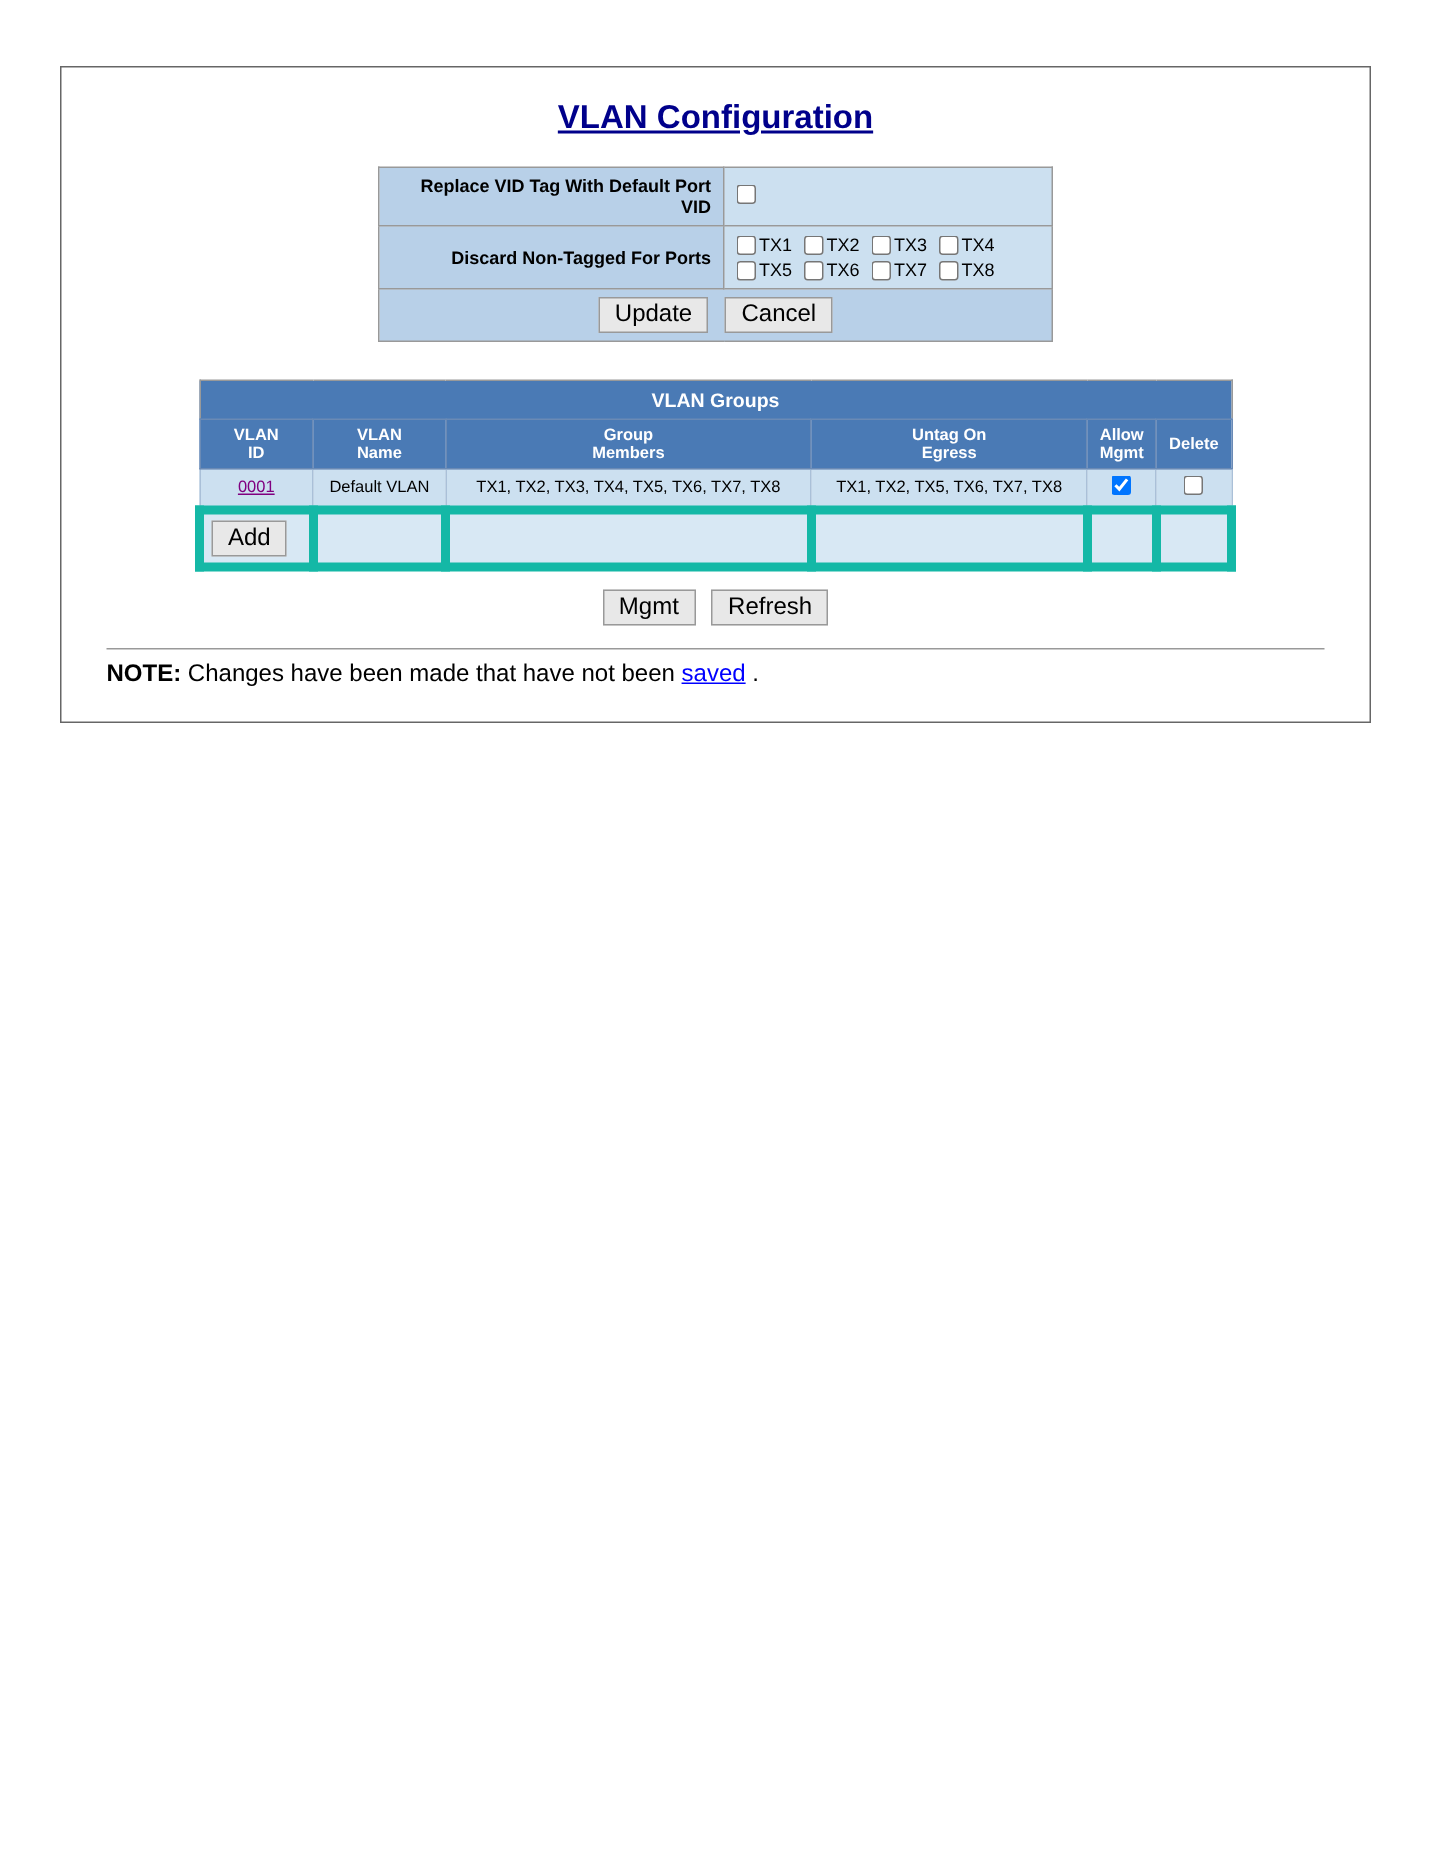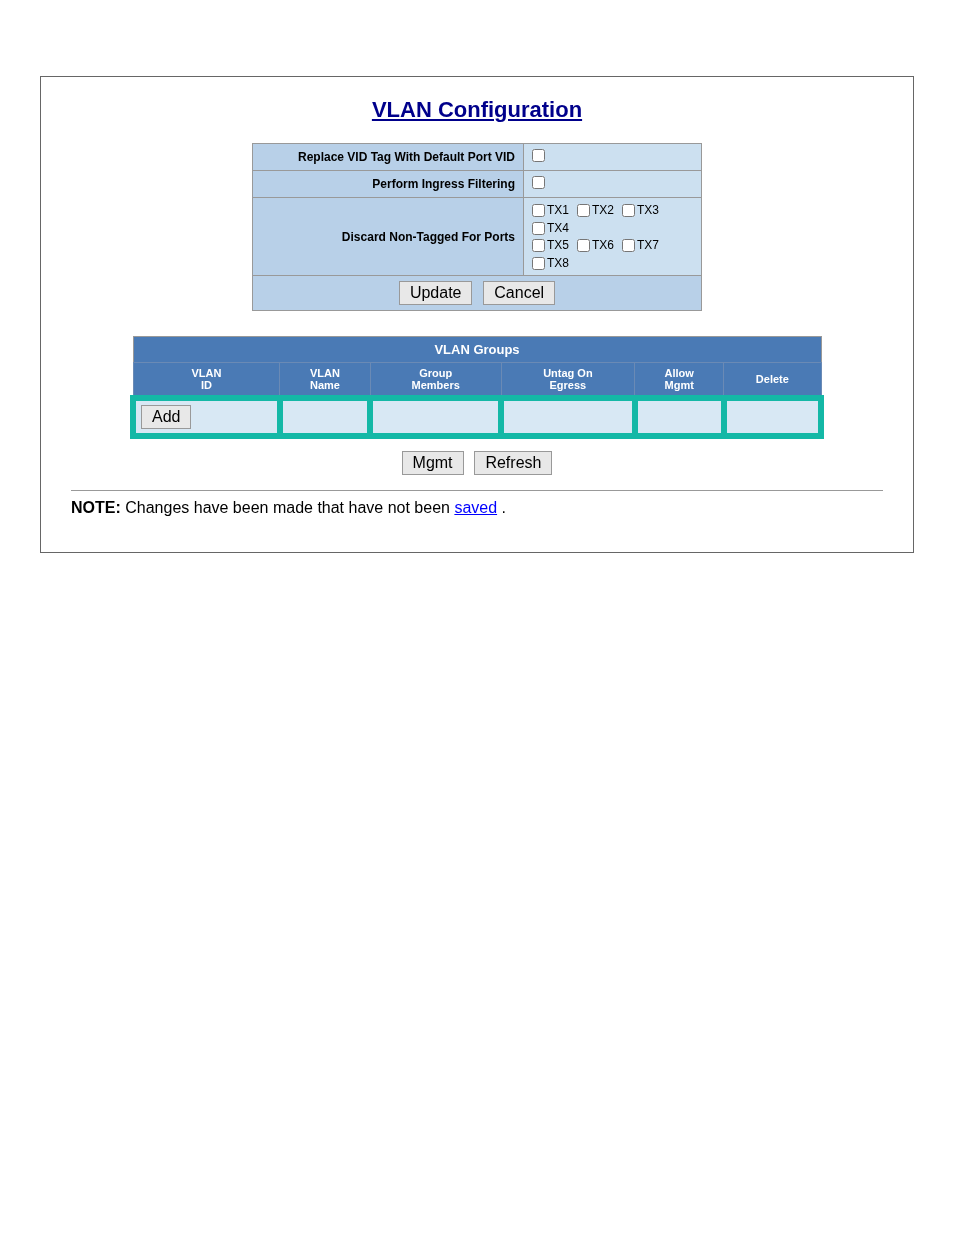--- a/index.html
+++ b/index.html
@@ -4,22 +4,22 @@
   <style>
     * { box-sizing: border-box; margin: 0; padding: 0; }
     body {
       background: #fff;
       font-family: Arial, sans-serif;
       font-size: 13px;
       color: #000;
     }
     .outer-border {
       border: 1px solid #666;
-      margin: 76px 40px;
-      padding: 20px 30px 35px 30px;
+      margin: 44px 40px;
+      padding: 20px 30px 22px 30px;
       background: #fff;
     }
     .page-title {
       text-align: center;
       color: #00008B;
       font-size: 22px;
       font-weight: bold;
       text-decoration: underline;
       margin-bottom: 20px;
     }
@@ -31,21 +31,21 @@
     }
     .config-table td {
       padding: 5px 8px;
     }
     .config-label-cell {
       background: #b8d0e8;
       text-align: right;
       font-weight: bold;
       font-size: 12px;
       color: #000;
-      width: 271px;
+      width: 230px;
       border: 1px solid #999;
     }
     .config-value-cell {
       background: #cce0f0;
       border: 1px solid #999;
       padding: 5px 10px;
     }
     .config-buttons-cell {
       background: #b8d0e8;
       text-align: center;
@@ -135,26 +135,20 @@
 <body>
 
 <div class="outer-border">
 
   <div class="page-title">VLAN Configuration</div>
 
   <table class="config-table">
     <tbody>
         <tr>
       <td class="config-label-cell">Replace VID Tag With Default Port VID</td>
-      <td class="config-value-cell">
-        <input type="checkbox" style="">
-      </td>
-    </tr>
-    <tr>
-      <td class="config-label-cell">Perform Ingress Filtering</td>
       <td class="config-value-cell">
         <input type="checkbox" style="">
       </td>
     </tr>
     <tr>
       <td class="config-label-cell">Discard Non-Tagged For Ports</td>
       <td class="config-value-cell">
         <div class="port-row">
           <label class="port-item">
             <input type="checkbox" style="">
@@ -210,20 +204,34 @@
         <td colspan="6" class="vlan-groups-title">VLAN Groups</td>
       </tr>
       <tr class="vlan-header-row">
         <th>VLAN<br>ID</th>
         <th>VLAN<br>Name</th>
         <th>Group<br>Members</th>
         <th>Untag On<br>Egress</th>
         <th>Allow<br>Mgmt</th>
         <th>Delete</th>
       </tr>
+      <tr class="vlan-data-row">
+        <td>
+          <a class="vlan-id-link">0001</a>
+        </td>
+        <td>Default VLAN</td>
+        <td>TX1, TX2, TX3, TX4, TX5, TX6, TX7, TX8</td>
+        <td>TX1, TX2, TX5, TX6, TX7, TX8</td>
+        <td>
+          <input type="checkbox" checked="" style="">
+        </td>
+        <td>
+          <input type="checkbox" style="">
+        </td>
+      </tr>
       <tr class="vlan-add-row">
         <td>
           <button class="btn">Add</button>
         </td>
         <td></td>
         <td></td>
         <td></td>
         <td></td>
         <td></td>
       </tr>

